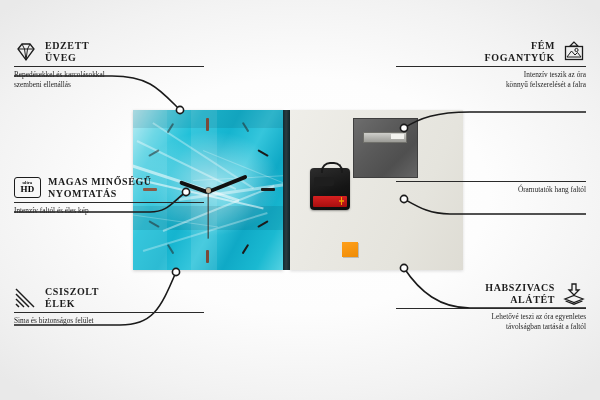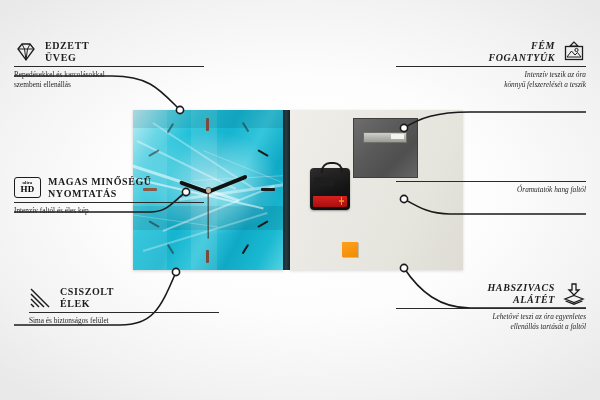--- a/index.html
+++ b/index.html
@@ -57,21 +57,21 @@
     border:2.2px solid #1a1a1a;border-bottom:none;border-radius:9px 9px 0 0;background:transparent;}
   #mech .slotline{position:absolute;left:4px;top:9px;width:20px;height:9px;background:#1e1e1e;border-radius:2px;}
   #mech .batt{position:absolute;left:3px;bottom:3px;width:34px;height:11px;
     background:linear-gradient(180deg,#d62020,#a80f0f);border-radius:1px;}
   #mech .batt:after{content:"";position:absolute;right:3px;top:1px;width:5px;height:8px;
     background:#f0a300;clip-path:polygon(40% 0,60% 0,60% 40%,100% 40%,100% 60%,60% 60%,60% 100%,40% 100%,40% 60%,0 60%,0 40%,40% 40%);}
   #foam{position:absolute;left:52px;top:132px;width:16px;height:15px;
     background:linear-gradient(160deg,#ffa01c,#ef8c06);box-shadow:1px 1px 0 rgba(0,0,0,.18);}
   
   .callout{position:absolute;width:190px;}
-  .callout.r{text-align:right;font-style:italic;}
+  .callout.r{text-align:right;}
   .chead{display:flex;align-items:center;gap:7px;}
   .callout.r .chead{justify-content:flex-end;}
   .ctitle{font-size:10px;letter-spacing:.6px;font-weight:700;color:#1c1c1c;line-height:11.5px;text-transform:uppercase;}
   .rule{border-top:1.1px solid #2a2a2a;margin:3px 0 3px;}
   .cdesc{font-size:7.3px;color:#262626;line-height:9.6px;}
   .ico{width:24px;height:22px;flex:0 0 24px;color:#1c1c1c;}
   .ico svg{display:block;width:100%;height:100%;}
   .hd{width:25px;height:19px;flex:0 0 25px;border:1.3px solid #1c1c1c;border-radius:3px;
       display:flex;flex-direction:column;align-items:center;justify-content:center;line-height:1;}
   .hd .u{font-size:4.2px;letter-spacing:.2px;font-weight:700;}
@@ -177,21 +177,21 @@
       <span class="hd">
         <span class="u">ultra</span>
           <span class="h">HD</span>
       </span>
       <span class="ctitle"><span>MAGAS MINŐSÉGŰ</span><br><span>NYOMTATÁS</span></span>
     </div>
     <div class="rule"></div>
     <div class="cdesc"><span>Intenzív faltól és éles kép</span></div>
   </div>
 
-  <div class="callout" style="left:14px;top:286px;margin-left:15px;">
+  <div class="callout" style="left:14px;top:286px;">
     <div class="chead">
       <span class="ico">
         <svg viewBox="0 0 24 22">
             <g stroke="currentColor" stroke-width="1.5" fill="none">
           <path d="M2 2 L20 20"></path>
               <path d="M2 7 L15 20"></path>
               <path d="M2 12 L10 20"></path>
               <path d="M2 17 L5 20"></path>
         </g>
           </svg>
@@ -208,21 +208,21 @@
       <span class="ico">
         <svg viewBox="0 0 24 22">
             <path d="M12 1 L8 5 H16 Z" fill="none" stroke="currentColor" stroke-width="1.1"></path>
             <rect x="3.5" y="5.5" width="17" height="13" fill="none" stroke="currentColor" stroke-width="1.3"></rect>
             <path d="M5 16 L9.5 10 L13 14 L15.5 11.5 L19 16 Z" fill="none" stroke="currentColor" stroke-width="1"></path>
             <circle cx="14.5" cy="9" r="1.6" fill="none" stroke="currentColor" stroke-width="1"></circle>
           </svg>
       </span>
     </div>
     <div class="rule"></div>
-    <div class="cdesc"><span>Intenzív teszik az óra</span><br><span>könnyű felszerelését a teszik</span></div>
+    <div class="cdesc"><span>Intenzív teszik az óra</span><br><span>könnyű felszerelését a falra</span></div>
   </div>
 
   <div class="callout r" style="left:396px;top:178px;">
     <div class="rule"></div>
     <div class="cdesc"><span>Óramutatók hang faltól</span></div>
   </div>
 
   <div class="callout r" style="left:396px;top:282px;">
     <div class="chead">
       <span class="ctitle"><span>HABSZIVACS</span><br><span>ALÁTÉT</span></span>
@@ -230,16 +230,16 @@
         <svg viewBox="0 0 24 22">
             <g fill="none" stroke="currentColor" stroke-width="1.3">
           <path d="M10 1 h4 v6 h3 l-5 5 -5-5 h3z"></path>
           <path d="M12 12.5 L21 16 L12 19.5 L3 16 Z"></path>
           <path d="M3.6 18 L12 21.2 L20.4 18"></path>
         </g>
           </svg>
       </span>
     </div>
     <div class="rule"></div>
-    <div class="cdesc"><span>Lehetővé teszi az óra egyenletes</span><br><span>ellenállás tartását a faltól</span></div>
+    <div class="cdesc"><span>Lehetővé teszi az óra egyenletes</span><br><span>távolságban tartását a faltól</span></div>
   </div>
 
 </div>
 
 </body></html>

